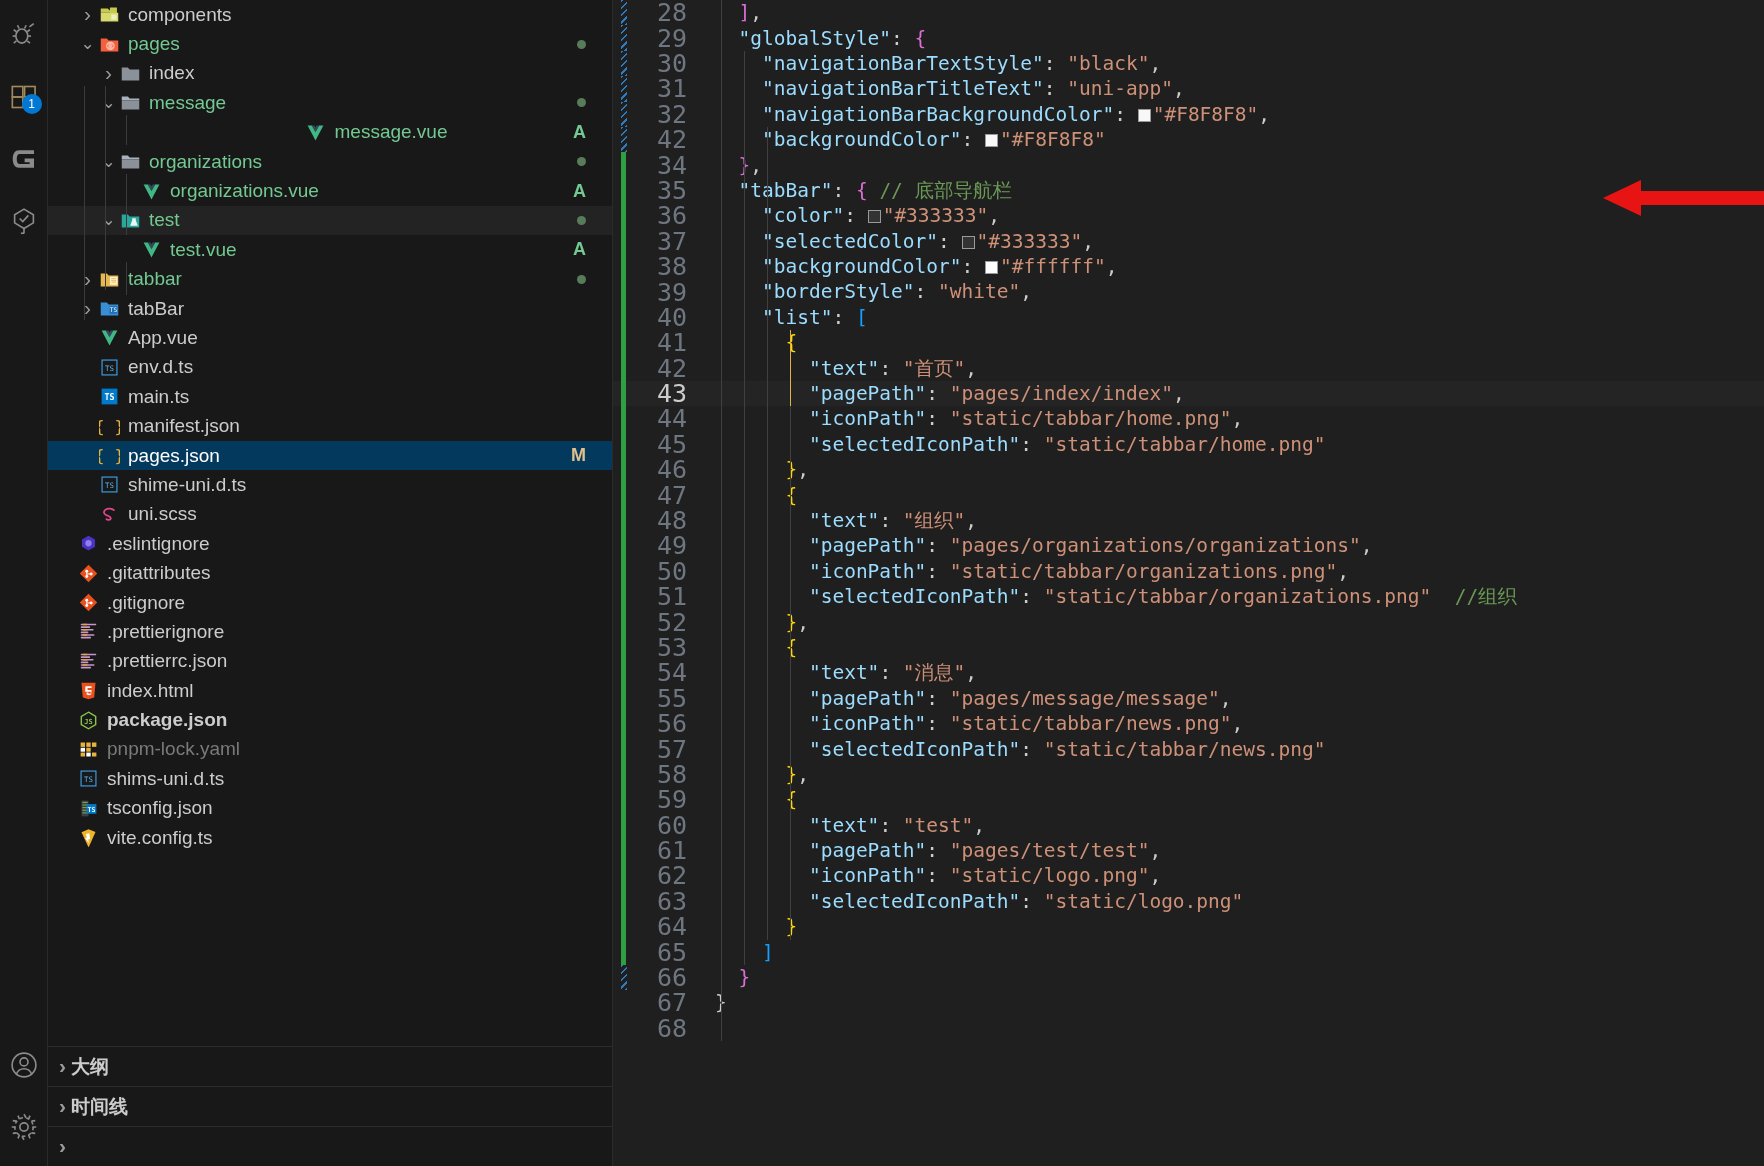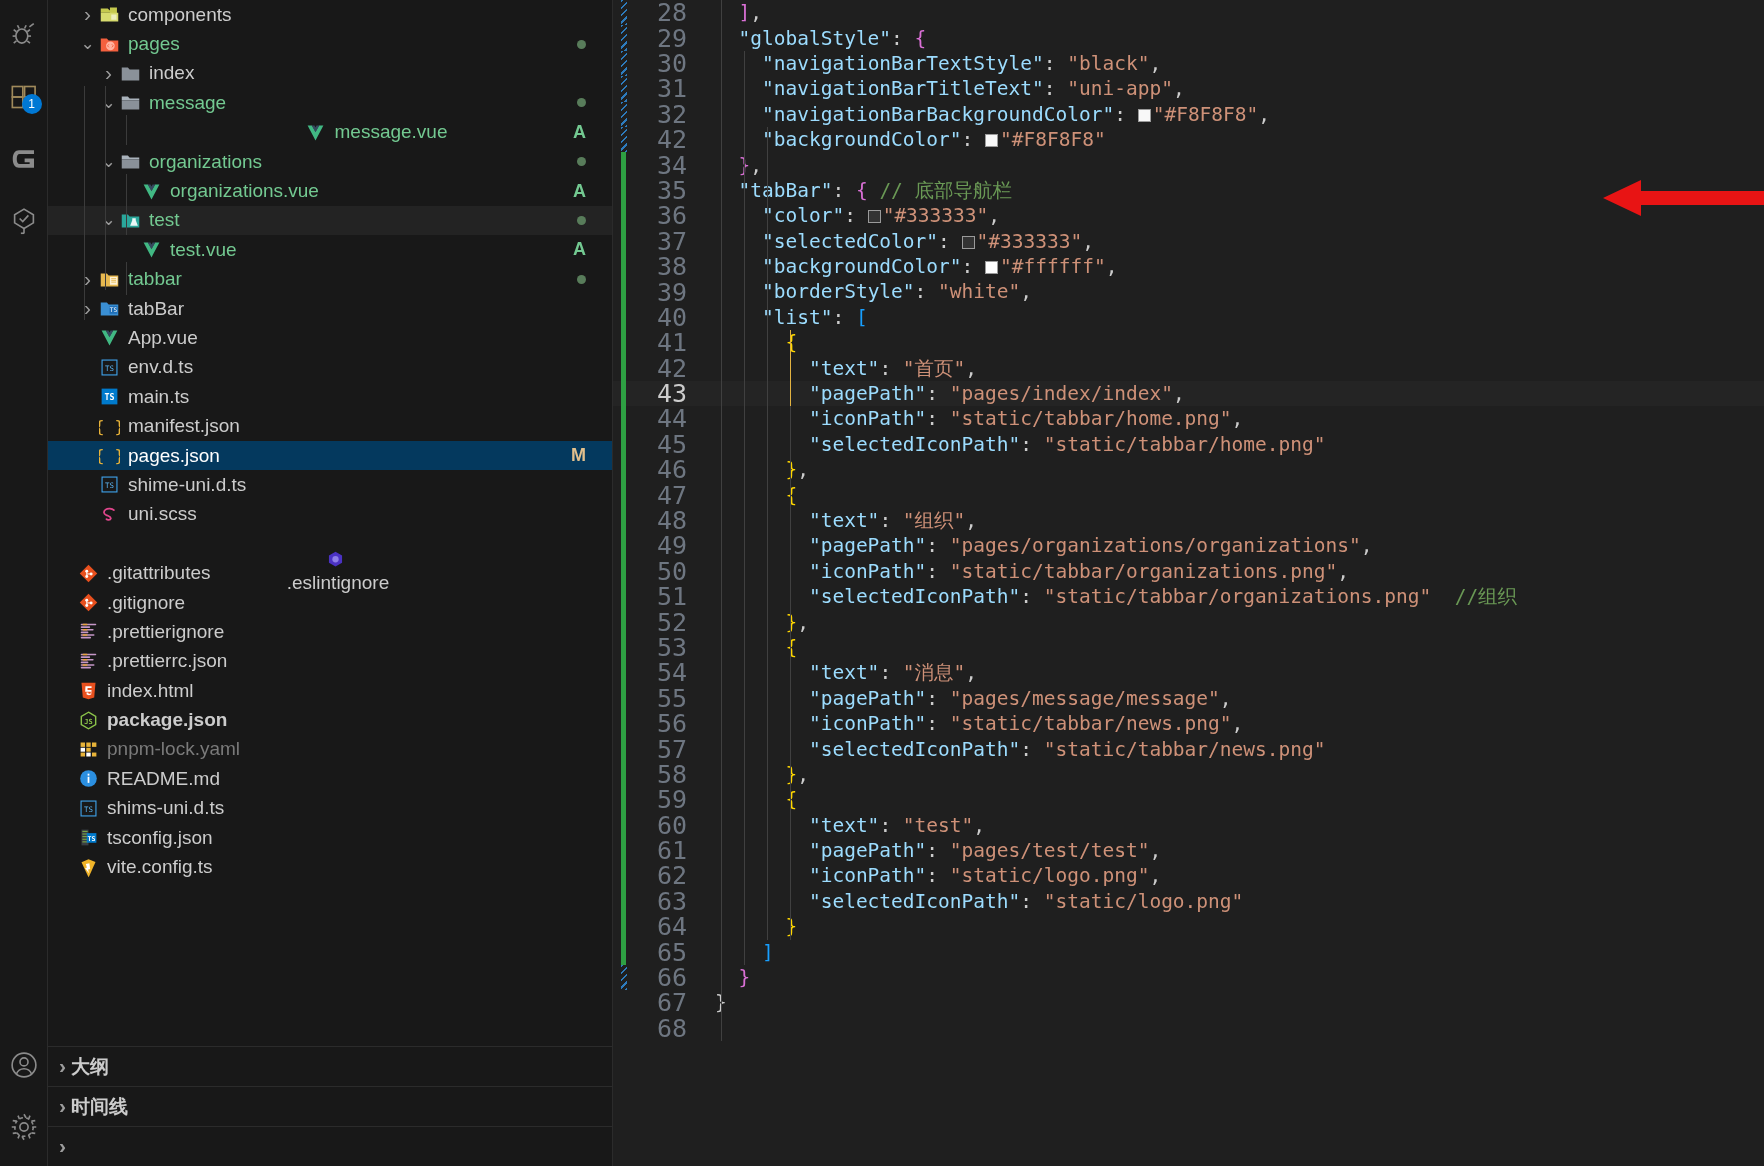--- a/index.html
+++ b/index.html
@@ -366,21 +366,21 @@
         </div>
         <div class="row" style="padding-left: 31px;">
           <span class="twisty blank" style="font-size: 21px; line-height: 0.8;">›</span>
           <span class="ficon">
             <svg width="21" height="21" viewBox="0 0 24 24">
               <path d="M17 7c-2-2-7-2.5-9.5-.5S5 11 8 12.5s6 2 5.5 4-4 2-5 .8" stroke="#e0468c" stroke-width="2" fill="none" stroke-linecap="round"></path>
             </svg>
           </span>
           <span class="lbl">uni.scss</span>
         </div>
-        <div class="row" style="padding-left: 10px; flex-direction: column;">
+        <div class="row" style="padding-left: 10px;">
           <span class="twisty blank" style="font-size: 21px; line-height: 0.8;">›</span>
           <span class="ficon">
             <svg width="21" height="21" viewBox="0 0 24 24">
               <path d="M12 3l7.5 4.3v8.4L12 20l-7.5-4.3V7.3z" fill="#4b32c3"></path>
               <circle cx="12" cy="11.7" r="3.6" fill="#8f7fe8"></circle>
             </svg>
           </span>
           <span class="lbl">.eslintignore</span>
         </div>
         <div class="row" style="padding-left: 10px;">
@@ -457,31 +457,20 @@
               <rect x="9.5" y="4" width="5" height="5" fill="#e8b339"></rect>
               <rect x="16" y="4" width="5" height="5" fill="#e8b339"></rect>
               <rect x="3" y="10" width="5" height="4.5" fill="#fff"></rect>
               <rect x="9.5" y="10" width="5" height="4.5" fill="#e8b339"></rect>
               <rect x="3" y="15.5" width="5" height="4.5" fill="#e8b339"></rect>
               <rect x="9.5" y="15.5" width="5" height="4.5" fill="#fff"></rect>
               <rect x="16" y="15.5" width="5" height="4.5" fill="#e8b339"></rect>
             </svg>
           </span>
           <span class="lbl dim">pnpm-lock.yaml</span>
-        </div>
-        <div class="row" style="padding-left: 10px;">
-          <span class="twisty blank" style="font-size: 21px; line-height: 0.8;">›</span>
-          <span class="ficon">
-            <svg width="21" height="21" viewBox="0 0 24 24">
-              <circle cx="12" cy="12" r="9.5" fill="#2b8fe0"></circle>
-              <rect x="11" y="10" width="2" height="7" fill="#fff"></rect>
-              <rect x="11" y="6.5" width="2" height="2.2" fill="#fff"></rect>
-            </svg>
-          </span>
-          <span class="lbl">README.md</span>
         </div>
         <div class="row" style="padding-left: 10px;">
           <span class="twisty blank" style="font-size: 21px; line-height: 0.8;">›</span>
           <span class="ficon">
             <svg width="21" height="21" viewBox="0 0 24 24">
               <rect x="3.5" y="3.5" width="17" height="17" fill="none" stroke="#3fa0e8" stroke-width="1.3"></rect>
               <text x="12" y="16" font-size="8.5" fill="#5bb3ef" text-anchor="middle" font-family="DejaVu Sans Mono, monospace">TS</text>
             </svg>
           </span>
           <span class="lbl">shims-uni.d.ts</span>

